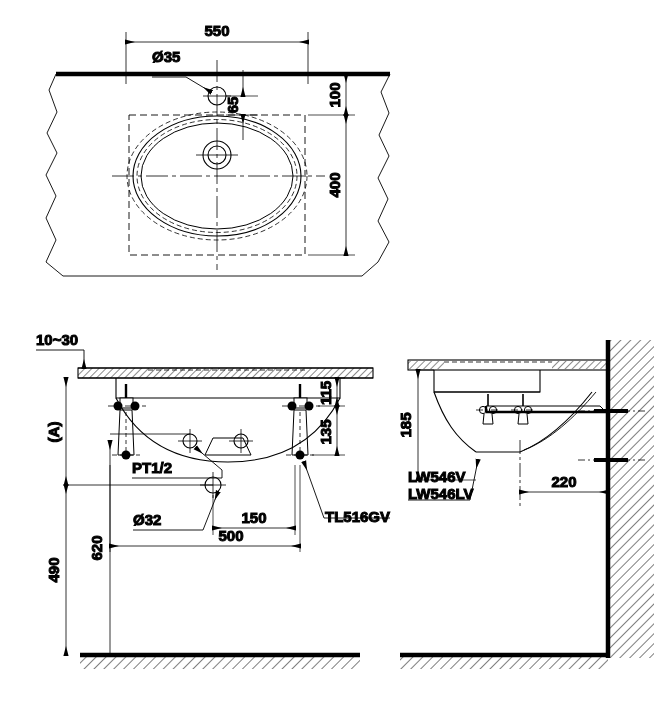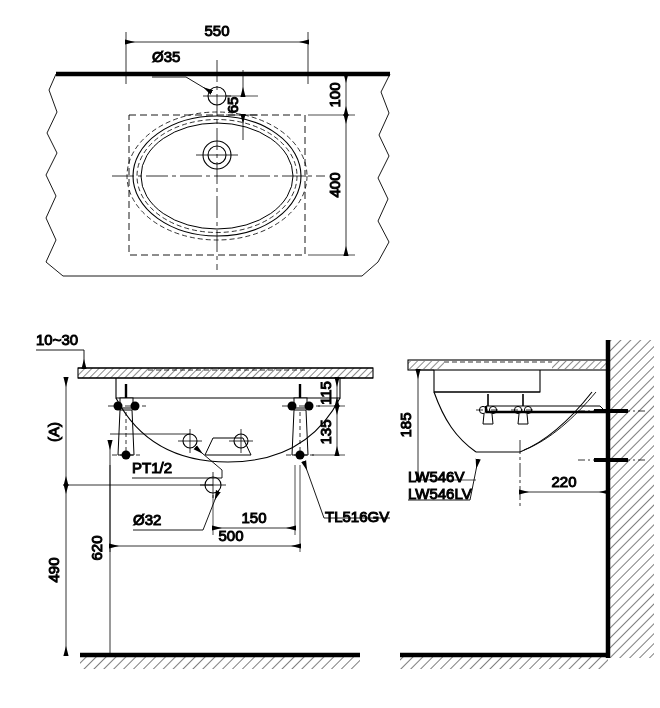--- a/index.html
+++ b/index.html
@@ -1,18 +1,18 @@
 <!DOCTYPE html>
 <html><head>
 <meta charset="utf-8">
 <style>
   html,body{margin:0;padding:0;background:#ffffff;}
   body{width:660px;height:708px;position:relative;overflow:hidden;
        font-family:"Liberation Sans","DejaVu Sans",sans-serif;color:#000;}
-  #sheet{position:absolute;left:0;top:0;width:660px;height:588px;}
+  #sheet{position:absolute;left:0;top:0;width:660px;height:588px;font-weight:bold;}
   svg{display:block;}
   .dimtxt{font-family:"Liberation Sans","DejaVu Sans",sans-serif;font-size:15px;fill:#000;}
   .lbl{font-family:"Liberation Sans","DejaVu Sans",sans-serif;font-size:15px;fill:#000;}
 </style>
 </head>
 <body>
 
 <div id="sheet">
 <svg width="660" height="708" viewBox="0 0 660 708" xmlns="http://www.w3.org/2000/svg">
 

